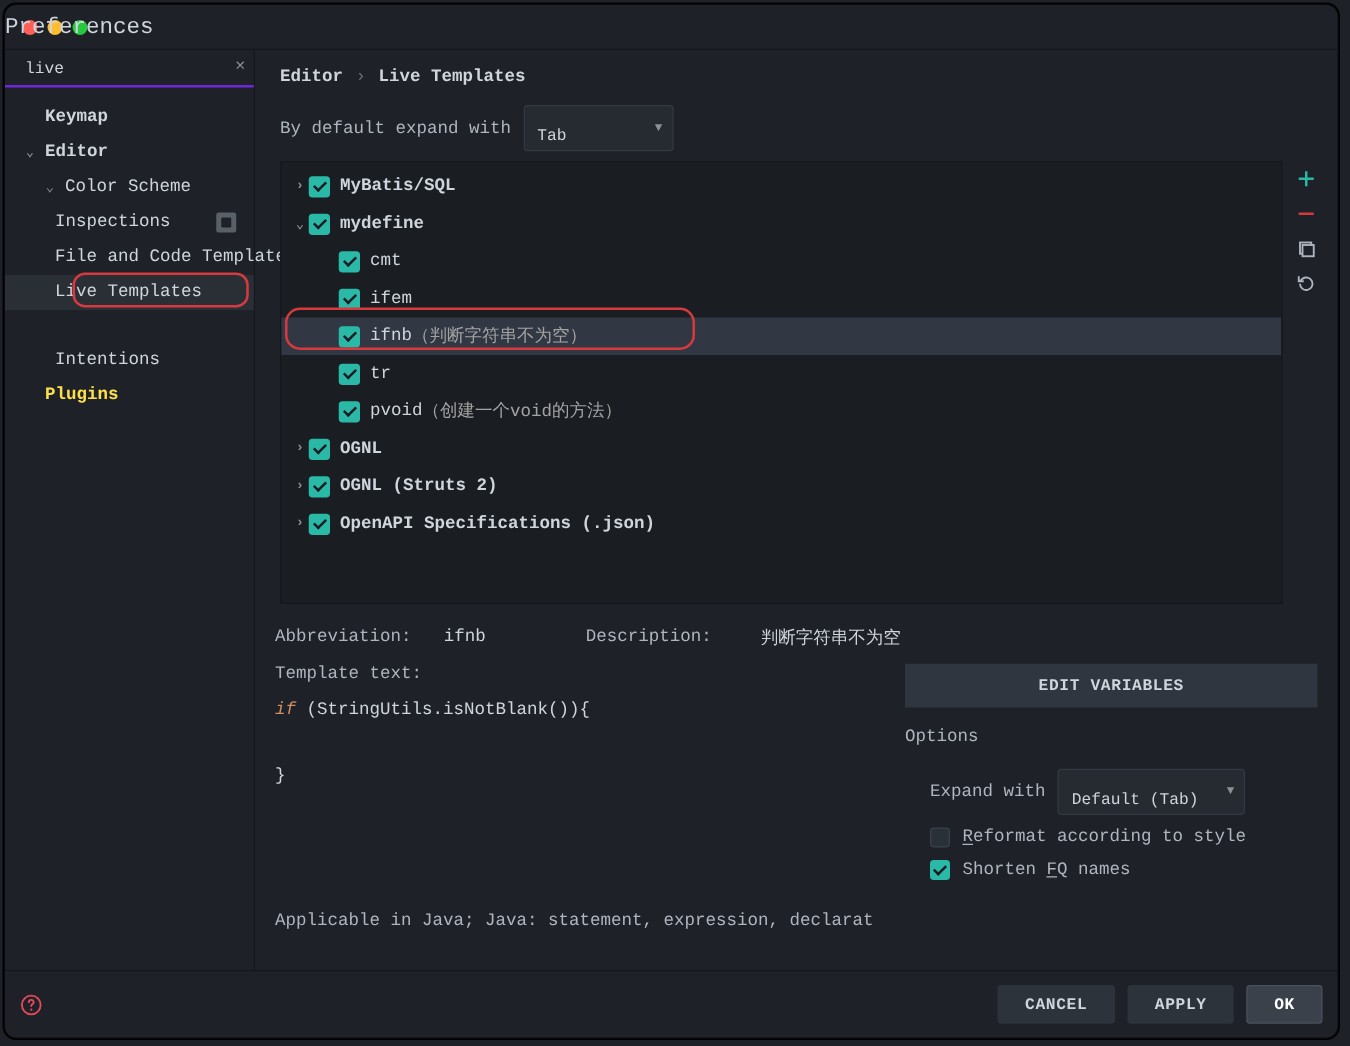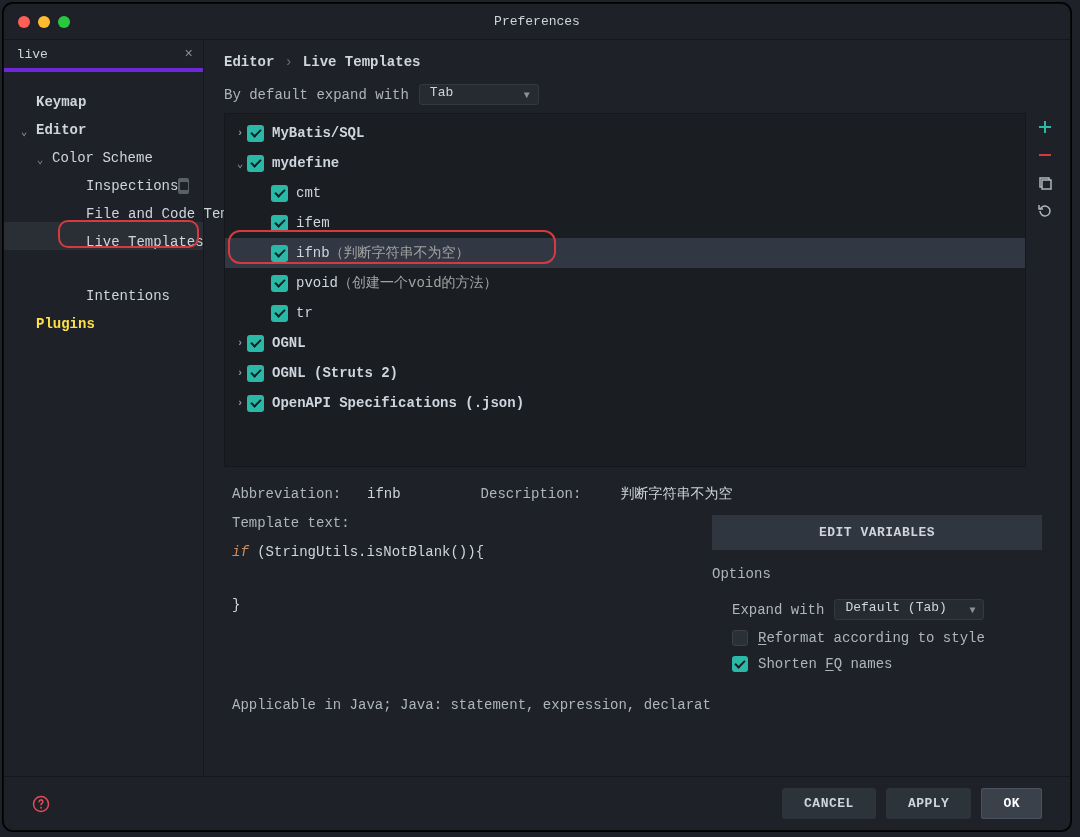--- a/index.html
+++ b/index.html
@@ -28,61 +28,61 @@
     height: 36px;
     display: flex;
     align-items: center;
     padding: 0 14px;
     border-bottom: 1px solid #14171b;
     position: relative;
   }
   .traffic { display: flex; gap: 8px; }
   .traffic .dot { width: 12px; height: 12px; border-radius: 50%; }
   .dot.red{background:#ff5f57;} .dot.yellow{background:#febc2e;} .dot.green{background:#28c840;}
-  .title { position:absolute; left:0; right:0; text-align:center; color:#cfd5dc; font-size:13px; }
+  .title { position:absolute; left:0; right:0; text-align:left; color:#cfd5dc; font-size:18px; }
   .body { flex:1; display:flex; min-height:0; }
   .sidebar { width:200px; border-right:1px solid #14171b; display:flex; flex-direction:column; }
-  .search { display:flex; align-items:center; padding:6px 10px; border-bottom:4px solid #6d28d9; color:#8a9097;justify-content:flex-end;}
+  .search { display:flex; align-items:center; padding:6px 10px; border-bottom:2px solid #6d28d9; color:#8a9097;}
   .search svg { width:14px; height:14px; margin-right:6px; stroke:#8a9097; fill:none;}
   .search input {
     background:transparent; border:none; color:#cfd5dc; font-family:inherit; font-size:13px;
     flex:1; outline:none;
   }
   .search .clear { width:14px; color:#8a9097; cursor:pointer; font-size:14px;}
   .nav { padding-top:10px; }
   .nav-row {
-    display:flex; align-items:flex-end; height:28px; padding-left:32px; cursor:pointer; white-space:nowrap;
+    display:flex; align-items:center; height:28px; padding-left:32px; cursor:pointer; white-space:nowrap;
     font-size:14px; color:#cfd5dc;
   }
   .nav-row.bold { font-weight:bold; }
   .nav-row .chev { width:12px; text-align:center; margin-left:-18px; margin-right:6px; color:#8a9097; font-size:11px;}
   .nav-row.level-1 { padding-left:32px; }
   .nav-row.level-2 { padding-left:48px; }
-  .nav-row.level-3 { padding-left:82px; }
+  .nav-row.level-3 { padding-left:40px; }
   .nav-row.level-4 { padding-left:80px; }
   .nav-row.accent { color:#fde047; }
   .nav-row.selected {
     background:#2a2f36;
   }
   .nav-row .project-badge {
     width:16px; height:16px; margin-left:auto; margin-right:14px;
     background:#5a6068; border-radius:2px; display:flex; align-items:center; justify-content:center;
   }
   .nav-row .project-badge::after{content:""; width:8px; height:8px; background:#1e2228; border-radius:1px;}
   .sidebar-highlight {
     border: 2px solid #d63a3f; border-radius:10px; margin: -2px 4px 0 54px; height:28px; position:relative; top:-28px;
     pointer-events:none;
   }
   
   .main { flex:1; display:flex; flex-direction:column; min-width:0; position:relative;}
   .breadcrumb { display:flex; align-items:center; gap:10px; padding:14px 20px 6px; font-weight:bold; color:#cfd5dc; font-size:14px;}
   .breadcrumb .sep{color:#6a717a;font-weight:normal;}
   .expandrow { padding:8px 20px 0; display:flex; align-items:center; gap:10px; color:#aeb5be; font-size:14px;}
   .select {
-    background:#262b32; border:1px solid #333943; border-radius:3px; padding:0 28px 4px 10px;
+    background:#262b32; border:1px solid #333943; border-radius:3px; padding:16px 28px 4px 10px;
     color:#cfd5dc; font-family:inherit; font-size:13px; position:relative; min-width:120px;
   }
   .select .tri { position:absolute; right:8px; top:50%; transform:translateY(-50%); color:#8a9097; font-size:10px;}
   .template-area { margin:8px 10px 0 20px; display:flex; gap:4px; }
   .tree {
     flex:1; background:#1a1e23; border:1px solid #14171b; height:354px; overflow-y:auto;
     padding:4px 0;
   }
   .tree-row {
     display:flex; align-items:center; height:30px; font-size:14px; color:#cfd5dc; cursor:pointer;
@@ -100,21 +100,21 @@
   .tree-row .label{white-space:nowrap;}
   .tree-row .desc{color:#a3a3a3;}
   .tree-highlight {
     position:absolute; border:2px solid #d63a3f; border-radius:12px;
     pointer-events:none;
   }
   .tree::-webkit-scrollbar{width:10px;} .tree::-webkit-scrollbar-thumb{background:#3a414b;border-radius:5px;}
   .toolstrip { width:30px; display:flex; flex-direction:column; align-items:center; gap:12px; padding-top:6px;}
   .toolstrip .ticon{ width:16px; height:16px; cursor:pointer; }
   
-  .details { margin:18px 28px 0; color:#aeb5be; font-size:14px; }
+  .details { margin:18px 16px 0; color:#aeb5be; font-size:14px; }
   .det-row { display:flex; align-items:center; gap:10px; margin-bottom:12px;}
   .det-row .lbl{ min-width:125px; }
   .det-row .lbl2{ margin-left:70px; min-width:130px;}
   .det-row .val{ color:#cfd5dc;}
   .twopane { display:flex; gap:10px; }
   .tpl-text { flex:1; }
   .tpl-text .code { color:#cfd5dc; white-space:pre; margin-top:8px; line-height:1.9;}
   .tpl-text .kw { color:#d08e5f; font-style:italic;}
   .opts { width:330px; }
   .editvars {
@@ -127,21 +127,21 @@
     width:16px; height:16px; border-radius:3px; background:#2a3038; border:1px solid #3a414b; flex-shrink:0;
   }
   .opts .row .chk-sm.on { background:#2bb9a7; border:none; display:flex;align-items:center;justify-content:center;}
   .opts .row .chk-sm.on::after{content:""; width:4px; height:8px; border:solid #1a1e23; border-width:0 2px 2px 0; transform:rotate(45deg); margin-bottom:2px;}
   .opts .row .ul{text-decoration:underline; text-underline-offset:2px;}
   .opts .select{ min-width:150px;}
   .applicable { margin-top:20px; color:#aeb5be;}
   
   .footer {
     margin-top:auto; border-top:1px solid #14171b; height:54px;
-    display:flex; align-items:center; padding:0 28px; gap:10px;
+    display:flex; align-items:center; padding:0 12px; gap:10px;
   }
   .footer .help{ width:18px; height:18px; color:#e44a59; }
   .footer .spacer{flex:1;}
   .btn {
     padding:8px 22px; background:#2d333b; color:#cfd5dc; border-radius:3px; cursor:pointer;
     font-weight:bold; font-size:13px; letter-spacing:0.5px;
   }
   .btn.primary{ background:#3a414b; color:#fff; box-shadow: inset 0 0 0 1px #4a5260;}
 </style>
 </head>
@@ -245,28 +245,28 @@
               <span class="indent" style="width: 32px;"></span>
               <span class="chev none">›</span>
               <span class="chk"></span>
               <span class="label">ifnb</span>
               <span class="desc">（判断字符串不为空）</span>
             </div>
             <div class="tree-row">
               <span class="indent" style="width: 32px;"></span>
               <span class="chev none">›</span>
               <span class="chk"></span>
+              <span class="label">tr</span>
+            </div>
+            <div class="tree-row">
+              <span class="indent" style="width: 32px;"></span>
+              <span class="chev none">›</span>
+              <span class="chk"></span>
               <span class="label">pvoid</span>
               <span class="desc">（创建一个void的方法）</span>
-            </div>
-            <div class="tree-row">
-              <span class="indent" style="width: 32px;"></span>
-              <span class="chev none">›</span>
-              <span class="chk"></span>
-              <span class="label">tr</span>
             </div>
             <div class="tree-row bold">
               <span class="indent" style="width: 8px;"></span>
               <span class="chev">›</span>
               <span class="chk"></span>
               <span class="label">OGNL</span>
             </div>
             <div class="tree-row bold">
               <span class="indent" style="width: 8px;"></span>
               <span class="chev">›</span>

